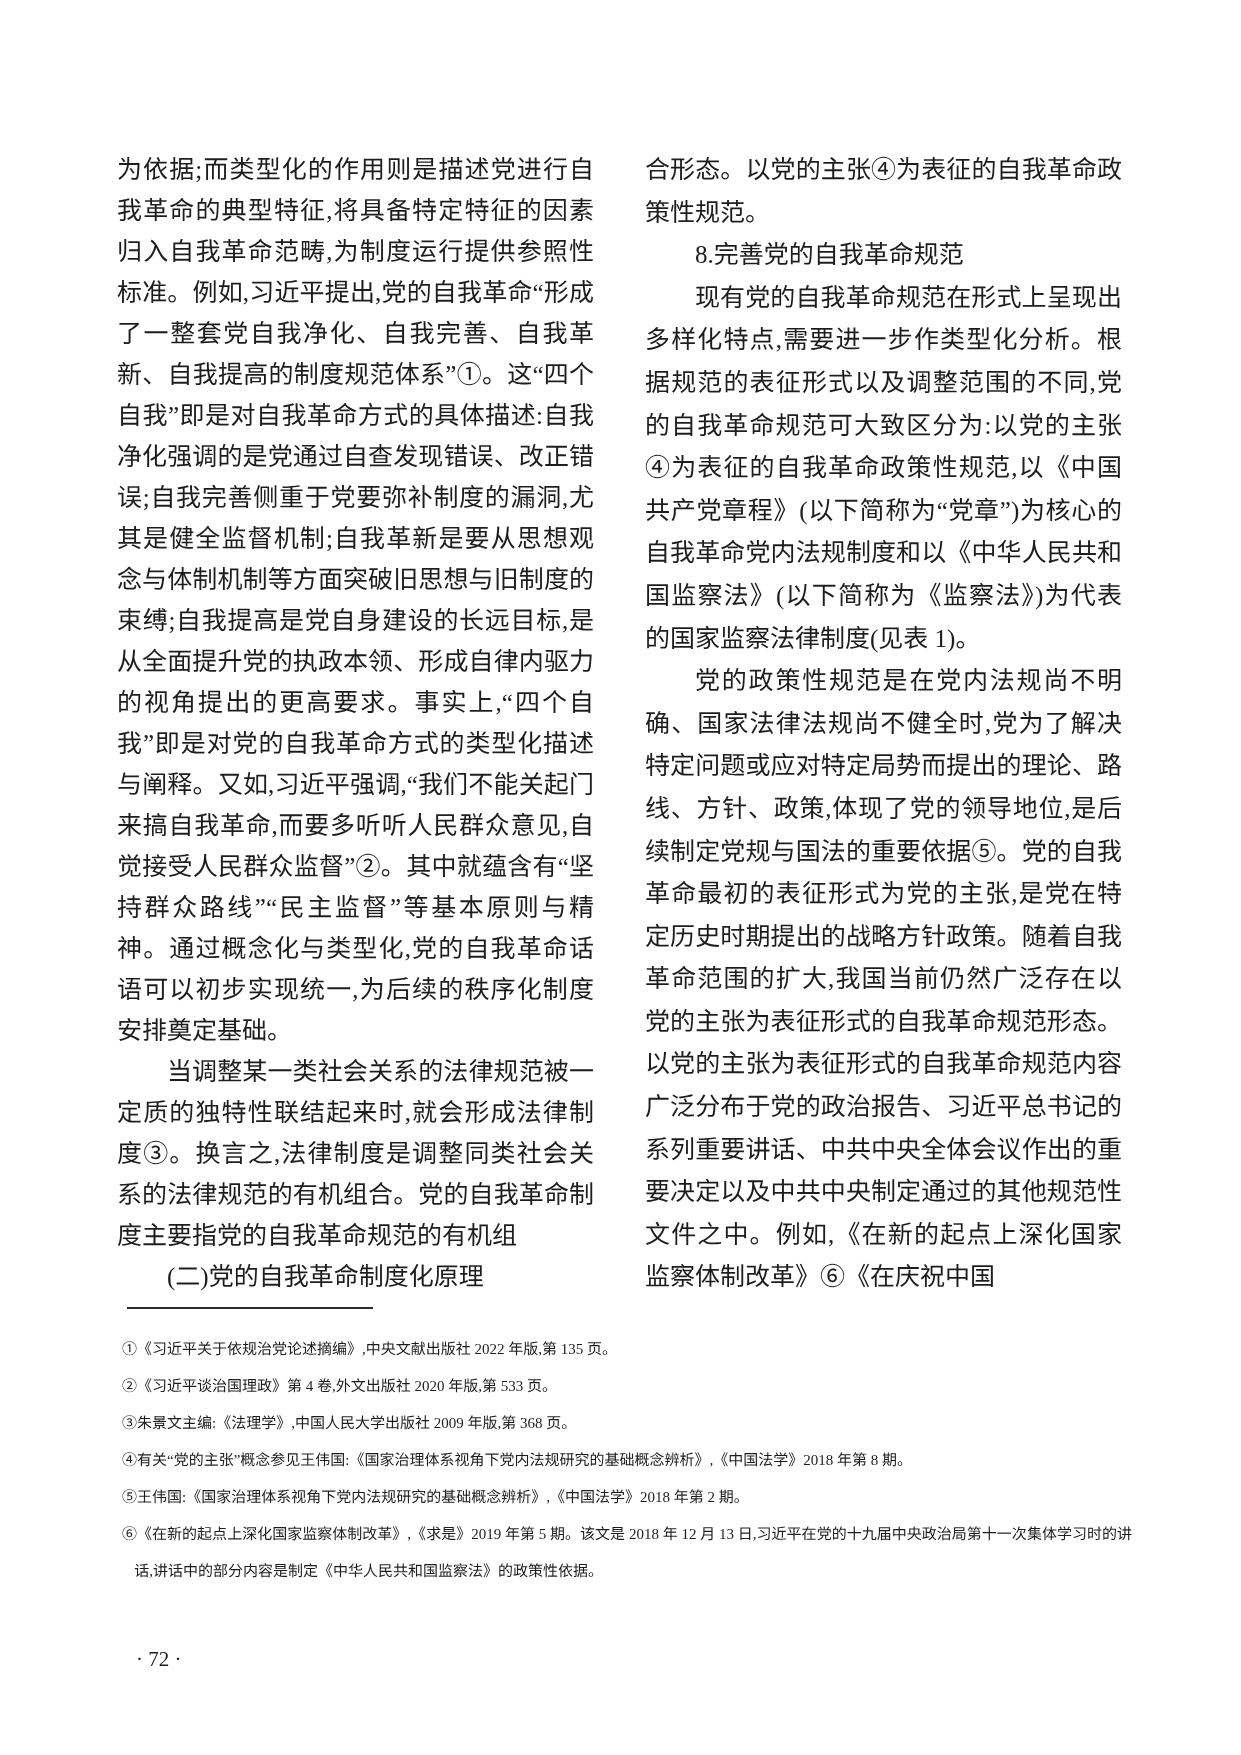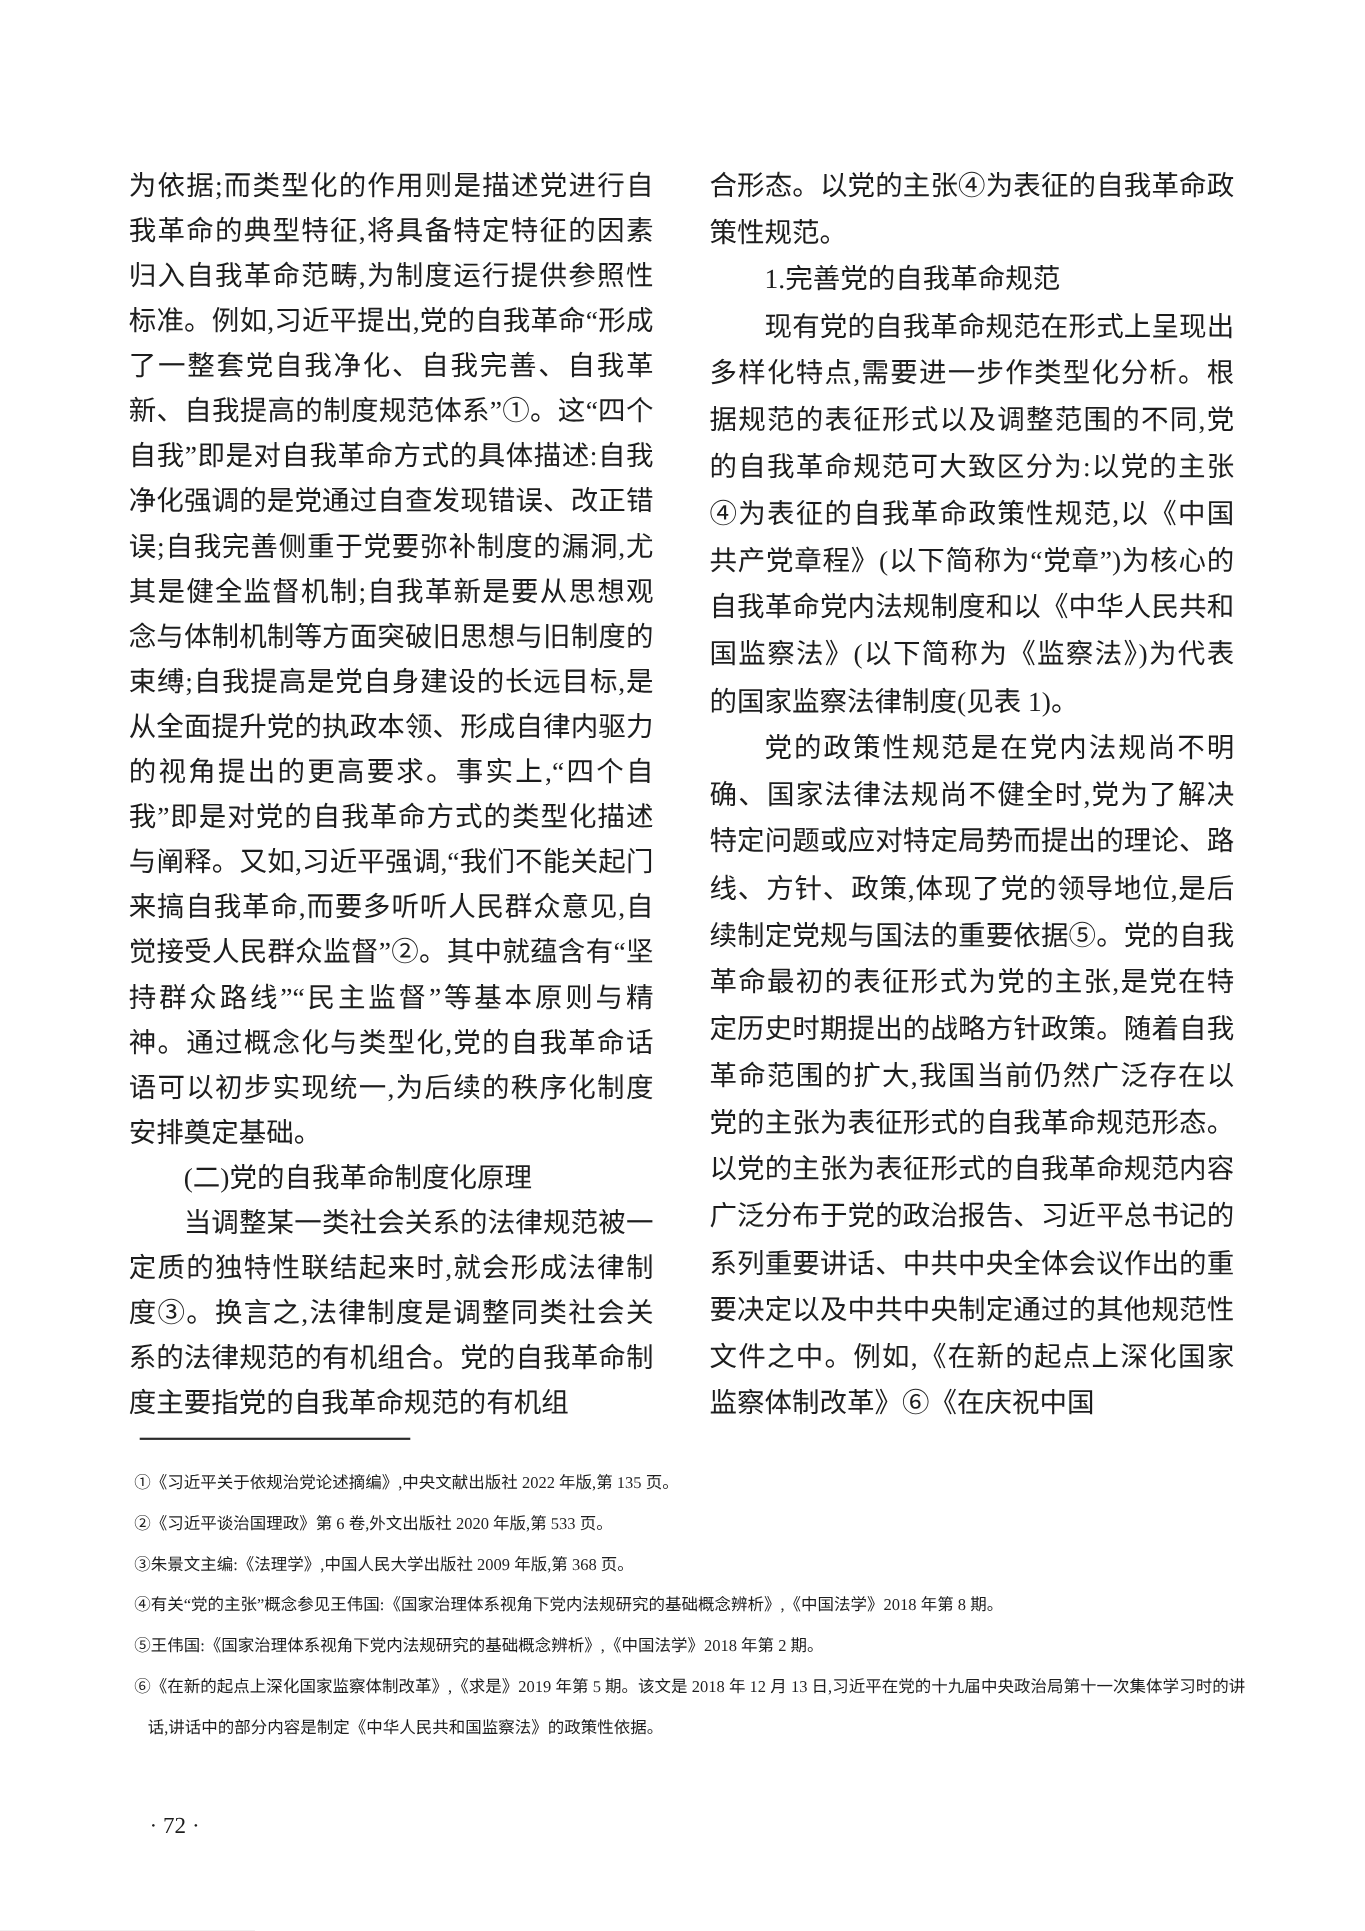--- a/index.html
+++ b/index.html
@@ -64,36 +64,36 @@
     white-space: pre;
   }
 </style>
 </head>
 <body>
 
 <div class="page">
 
   <div class="column left">
     <p class="p-cont">为依据;而类型化的作用则是描述党进行自我革命的典型特征,将具备特定特征的因素归入自我革命范畴,为制度运行提供参照性标准。例如,习近平提出,党的自我革命“形成了一整套党自我净化、自我完善、自我革新、自我提高的制度规范体系”①。这“四个自我”即是对自我革命方式的具体描述:自我净化强调的是党通过自查发现错误、改正错误;自我完善侧重于党要弥补制度的漏洞,尤其是健全监督机制;自我革新是要从思想观念与体制机制等方面突破旧思想与旧制度的束缚;自我提高是党自身建设的长远目标,是从全面提升党的执政本领、形成自律内驱力的视角提出的更高要求。事实上,“四个自我”即是对党的自我革命方式的类型化描述与阐释。又如,习近平强调,“我们不能关起门来搞自我革命,而要多听听人民群众意见,自觉接受人民群众监督”②。其中就蕴含有“坚持群众路线”“民主监督”等基本原则与精神。通过概念化与类型化,党的自我革命话语可以初步实现统一,为后续的秩序化制度安排奠定基础。</p>
+    <p class="p-indent">当调整某一类社会关系的法律规范被一定质的独特性联结起来时,就会形成法律制度③。换言之,法律制度是调整同类社会关系的法律规范的有机组合。党的自我革命制度主要指党的自我革命规范的有机组</p>
     <p class="p-indent">(二)党的自我革命制度化原理</p>
-    <p class="p-indent">当调整某一类社会关系的法律规范被一定质的独特性联结起来时,就会形成法律制度③。换言之,法律制度是调整同类社会关系的法律规范的有机组合。党的自我革命制度主要指党的自我革命规范的有机组</p>
   </div>
 
   <div class="column right">
     <p class="p-cont">合形态。以党的主张④为表征的自我革命政策性规范。</p>
-    <p class="p-indent">1.完善党的自我革命规范</p>
+    <p class="p-indent">8.完善党的自我革命规范</p>
     <p class="p-indent">现有党的自我革命规范在形式上呈现出多样化特点,需要进一步作类型化分析。根据规范的表征形式以及调整范围的不同,党的自我革命规范可大致区分为:以党的主张④为表征的自我革命政策性规范,以《中国共产党章程》(以下简称为“党章”)为核心的自我革命党内法规制度和以《中华人民共和国监察法》(以下简称为《监察法》)为代表的国家监察法律制度(见表 1)。</p>
     <p class="p-indent">党的政策性规范是在党内法规尚不明确、国家法律法规尚不健全时,党为了解决特定问题或应对特定局势而提出的理论、路线、方针、政策,体现了党的领导地位,是后续制定党规与国法的重要依据⑤。党的自我革命最初的表征形式为党的主张,是党在特定历史时期提出的战略方针政策。随着自我革命范围的扩大,我国当前仍然广泛存在以党的主张为表征形式的自我革命规范形态。以党的主张为表征形式的自我革命规范内容广泛分布于党的政治报告、习近平总书记的系列重要讲话、中共中央全体会议作出的重要决定以及中共中央制定通过的其他规范性文件之中。例如,《在新的起点上深化国家监察体制改革》⑥《在庆祝中国</p>
   </div>
 
   <div class="fn-rule"></div>
 
   <div class="footnotes">
     <p><span>①</span><span>《习近平关于依规治党论述摘编》,中央文献出版社 2022 年版,第 135 页。</span></p>
-    <p><span>②</span><span>《习近平谈治国理政》第 6 卷,外文出版社 2020 年版,第 533 页。</span></p>
+    <p><span>②</span><span>《习近平谈治国理政》第 4 卷,外文出版社 2020 年版,第 533 页。</span></p>
     <p><span>③</span><span>朱景文主编:《法理学》,中国人民大学出版社 2009 年版,第 368 页。</span></p>
     <p><span>④</span><span>有关“党的主张”概念参见王伟国:《国家治理体系视角下党内法规研究的基础概念辨析》,《中国法学》2018 年第 8 期。</span></p>
     <p><span>⑤</span><span>王伟国:《国家治理体系视角下党内法规研究的基础概念辨析》,《中国法学》2018 年第 2 期。</span></p>
     <p><span>⑥</span><span>《在新的起点上深化国家监察体制改革》,《求是》2019 年第 5 期。该文是 2018 年 12 月 13 日,习近平在党的十九届中央政治局第十一次集体学习时的讲话,讲话中的部分内容是制定《中华人民共和国监察法》的政策性依据。</span></p>
   </div>
 
   <div class="page-number">· 72 ·</div>
 
 </div>
 

